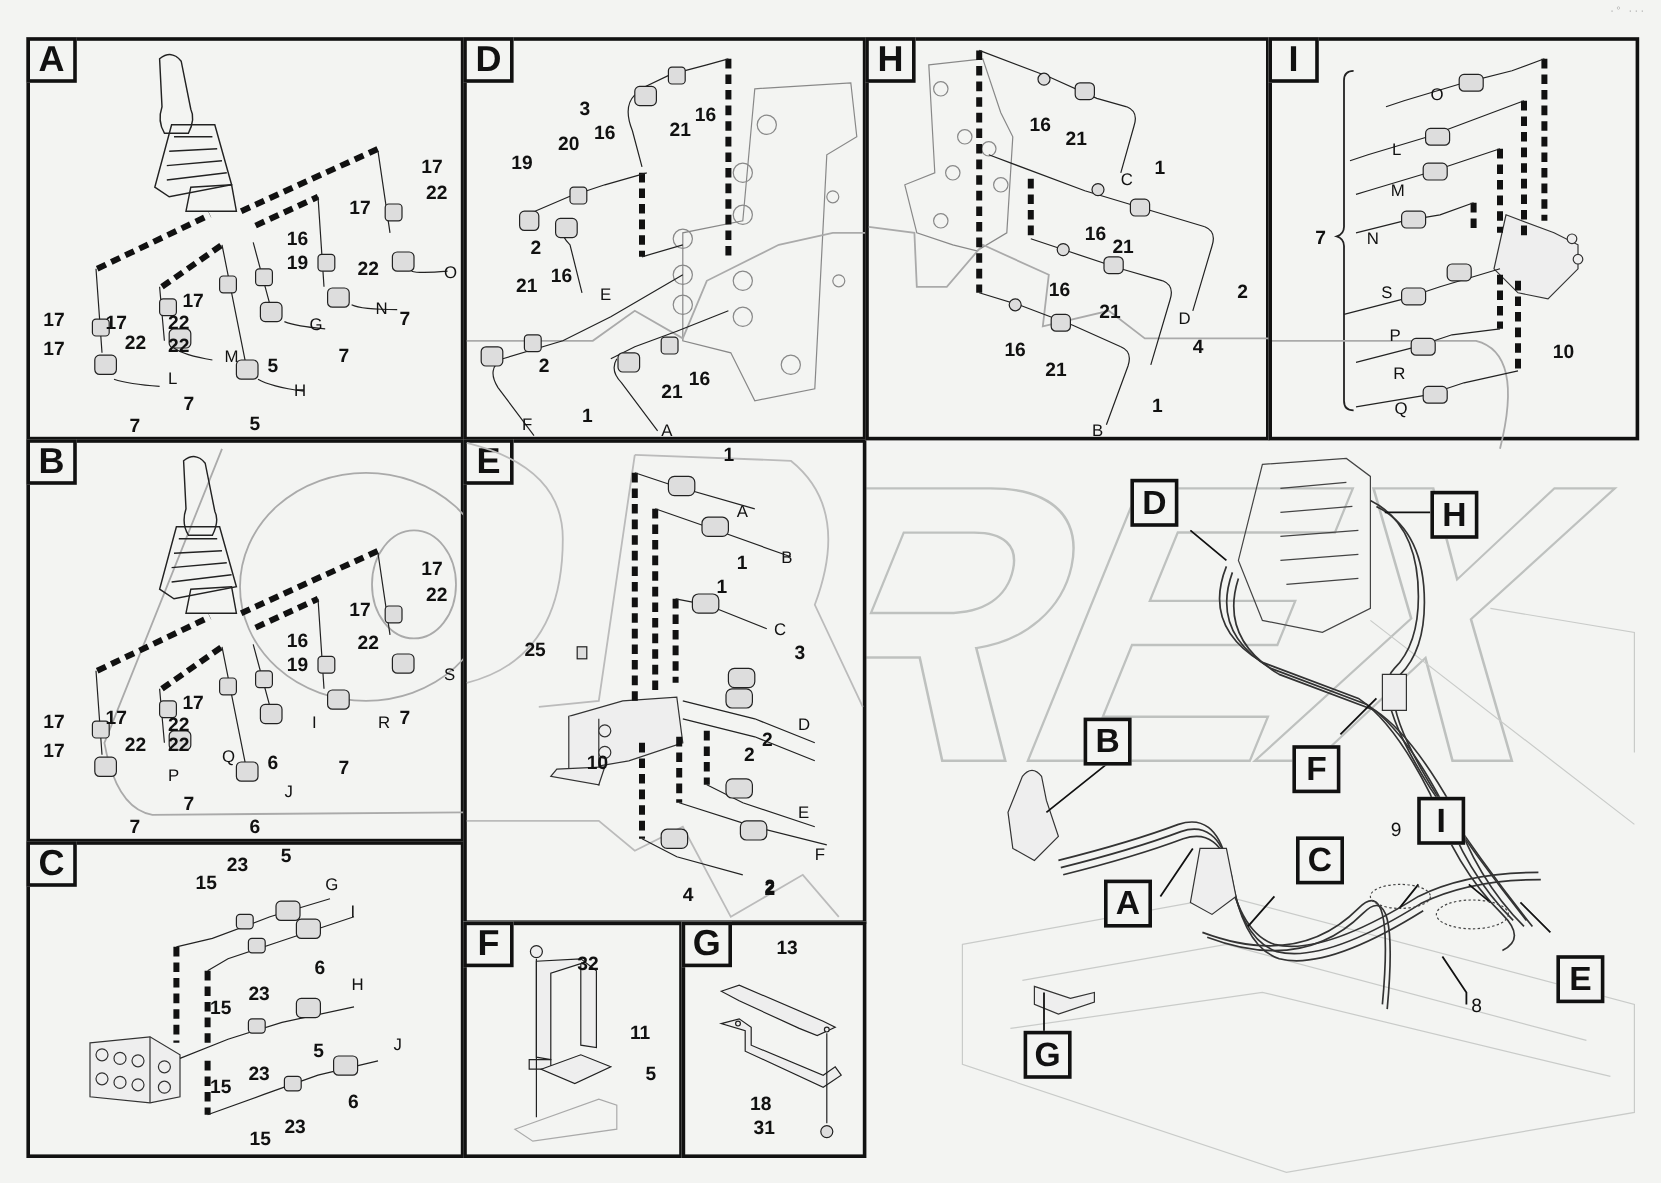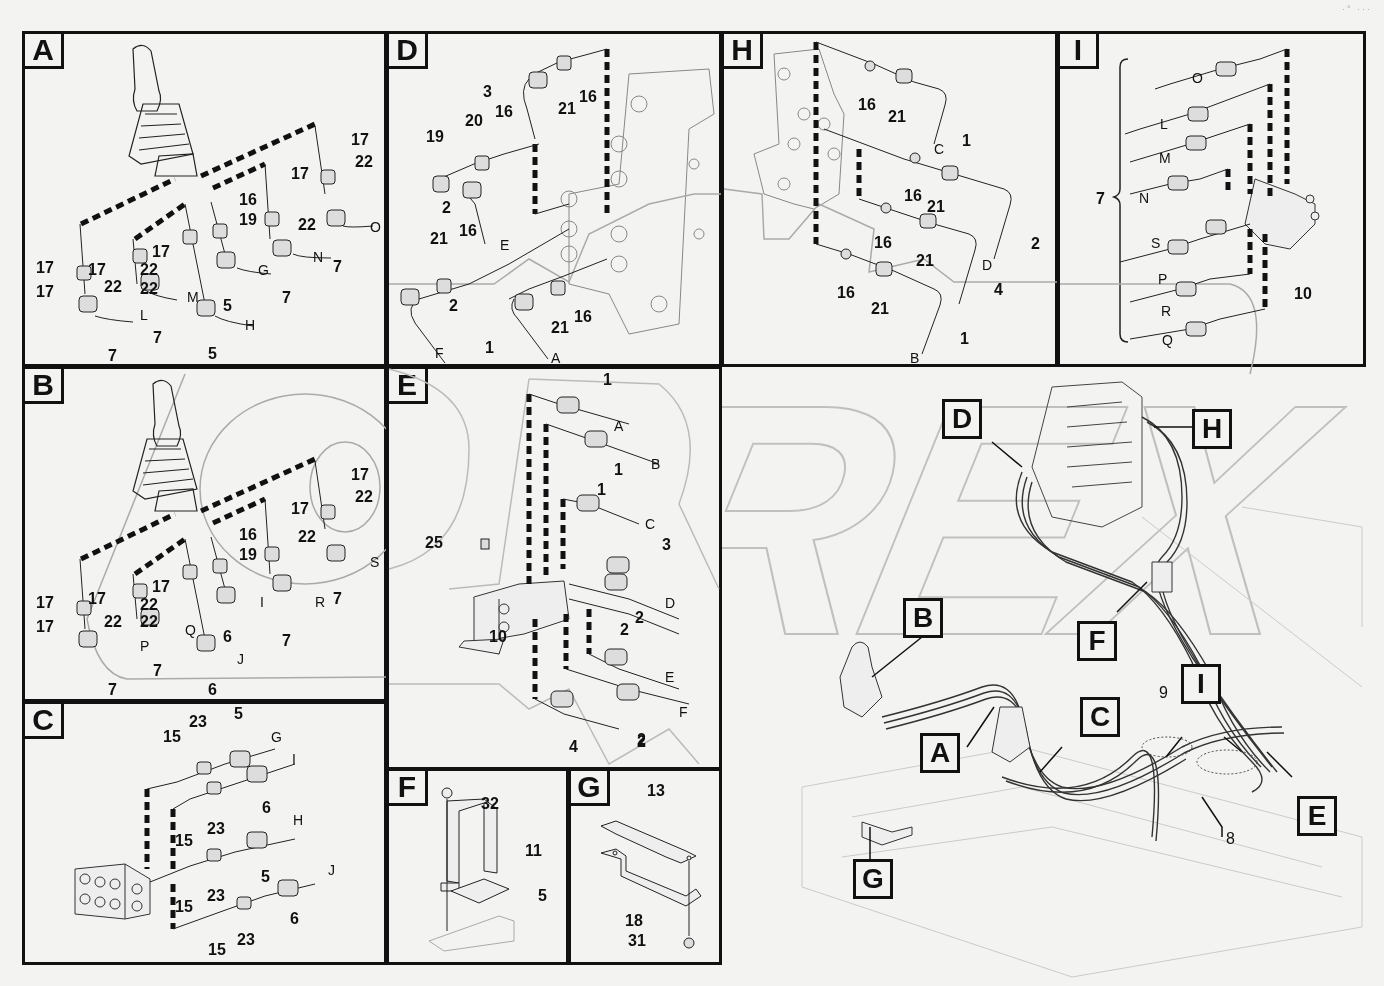--- a/index.html
+++ b/index.html
@@ -303,21 +303,21 @@
         <rect x="216" y="205" width="22" height="16" rx="5"></rect>
           <rect x="216" y="280" width="22" height="16" rx="5"></rect>
         <rect x="228" y="315" width="22" height="16" rx="5"></rect>
           <rect x="162" y="322" width="22" height="16" rx="5"></rect>
       </g>
       <rect x="92" y="170" width="8" height="10" fill="#ddd" stroke="#222"></rect>
     </svg>
     <span class="callout" style="left:214px;top:3px">1</span>
     <span class="callout" style="left:225px;top:93px">1</span>
     <span class="callout" style="left:208px;top:113px">1</span>
-    <span class="callout" style="left:36px;top:166px">25</span>
+    <span class="callout" style="left:48px;top:166px">25</span>
     <span class="callout" style="left:273px;top:168px">3</span>
     <span class="callout" style="left:100px;top:260px">10</span>
     <span class="callout" style="left:231px;top:253px">2</span>
     <span class="callout" style="left:246px;top:241px">2</span>
     <span class="callout" style="left:248px;top:363px">2</span>
     <span class="callout" style="left:180px;top:370px">4</span>
     <span class="callout" style="left:248px;top:365px">2</span>
     <span class="letter" style="left:225px;top:50px">A</span>
     <span class="letter" style="left:262px;top:88px">B</span>
     <span class="letter" style="left:256px;top:148px">C</span>
@@ -334,21 +334,21 @@
         <path d="M52 112 L70 112 L70 120 L52 120 Z"></path>
         <path d="M62 120 L95 108 L120 118 L90 132 Z"></path>
         <circle cx="58" cy="22" r="5"></circle>
       </g>
       <path d="M58 28 L58 160" stroke="#222" stroke-width="1"></path>
       <g fill="none" stroke="#aaa" stroke-width="1">
           <path d="M40 170 L110 145 L125 150 L125 170 L55 180 Z"></path>
         </g>
     </svg>
     <span class="callout" style="left:92px;top:25px">32</span>
-    <span class="callout" style="left:136px;top:72px">11</span>
+    <span class="callout" style="left:136px;top:83px">11</span>
     <span class="callout" style="left:149px;top:117px">5</span>
   </div>
 
   <div class="panel" style="left:568px;top:768px;width:154px;height:197px;">
     <div class="panel-tag">G</div>
     <svg class="art" width="154" height="197">
       <g fill="#eee" stroke="#222" stroke-width="1">
         <path d="M30 55 L45 50 L115 80 L125 85 L110 92 L95 86 L45 63 Z"></path>
         <path d="M30 82 L45 78 L55 85 L55 100 L115 125 L125 118 L130 125 L115 135 L50 105 L50 88 Z"></path>
         <circle cx="44" cy="82" r="2"></circle>

